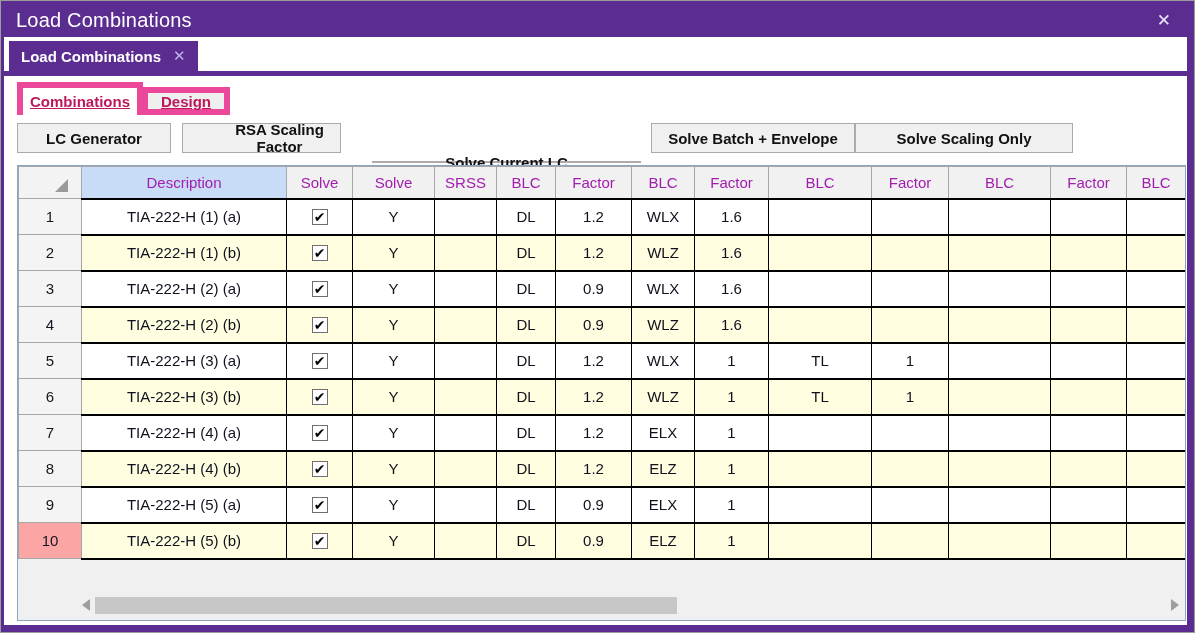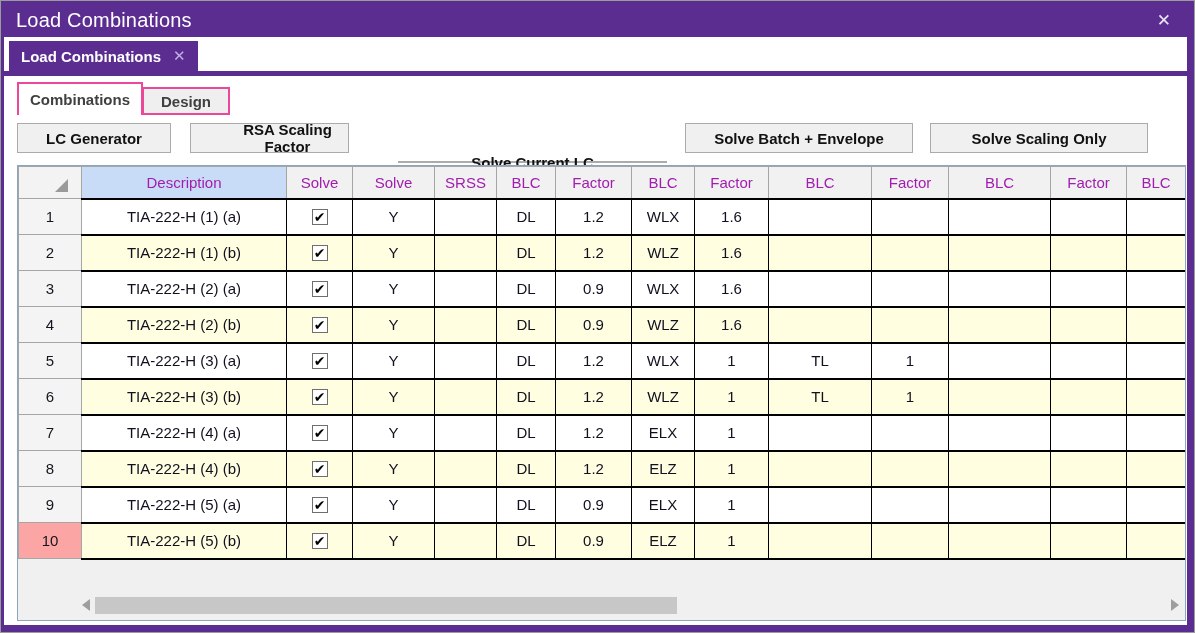--- a/index.html
+++ b/index.html
@@ -14,31 +14,31 @@
   .titlebar .close { font-size: 17px; color: #e9e2f4; cursor: pointer; padding: 0 4px; }
 
   
   .doctabs { height: 34px; background: #fff; display: flex; align-items: flex-end; padding-left: 5px; }
   .doctab { height: 30px; background: #5b2d91; color: #fff; display: flex; align-items: center; padding: 0 12px; font-size: 15px; font-weight: 700; }
   .doctab .doctab-close { margin-left: 12px; color: #c3b1e4; font-weight: 700; font-size: 15px; }
   .purple-strip { height: 5px; background: #5b2d91; }
 
   
   .subtabs { display: flex; align-items: flex-end; margin: 6px 0 0 13px; height: 33px; }
-  .subtab { border: 2px solid #ec4899; background: #efefef; color: #404040; font-size: 15px; font-weight: 600; display: flex; align-items: center; justify-content: center; cursor: pointer; }
+  .subtab { border: 6px solid #ec4899; background: #efefef; color: #be185d; font-size: 15px; font-weight: 600; display: flex; align-items: center; justify-content: center; cursor: pointer; text-decoration: underline; }
   .subtab.active { background: #fff; border-bottom: none; height: 33px; width: 126px; position: relative; z-index: 2; }
   .subtab.inactive { height: 28px; width: 88px; margin-left: -1px; margin-top: 9px; }
 
   
-  .toolbar { display: flex; margin: 8px 0 0 13px; height: 30px; gap: 8px; }
+  .toolbar { display: flex; margin: 8px 0 0 13px; height: 30px; }
   .btn { border: 1px solid #ababab; background: #f0f0f0; font-family: inherit; font-size: 15px; font-weight: 600; color: #111; display: flex; align-items: center; justify-content: center; cursor: pointer; }
   .btn:nth-child(1) { width: 154px; margin-right: 11px; }
-  .btn:nth-child(2) { width: 159px; margin-right: 41px; padding-left: 36px; }
+  .btn:nth-child(2) { width: 159px; margin-right: 31px; padding-left: 36px; }
   .btn:nth-child(3) { width: 269px; margin-right: 10px; margin-top: 38px; }
-  .btn:nth-child(4) { width: 228px; margin-right: 9px; }
+  .btn:nth-child(4) { width: 204px; margin-right: 0; }
   .btn:nth-child(5) { width: 218px; }
 
   
   .grid-panel { margin: 12px 0 0 13px; width: 1169px; height: 456px; border: 1px solid #8aa7bf; background: #f0f0f0; overflow: hidden; position: relative; }
 
   table.grid { border-collapse: collapse; table-layout: fixed; width: 1167px; font-size: 15px; color: #10101e; }
   .grid th, .grid td { height: 36px; text-align: center; vertical-align: middle; overflow: hidden; white-space: nowrap; padding: 0; }
   .grid thead th { height: 32px; background: #f1f1f1; border: 1px solid #a6a6a6; border-bottom: 2px solid #000; font-weight: 400; color: #a21caf; }
   .grid thead th.corner { border-bottom: 1px solid #a6a6a6; background: #f3f3f3; }
   .grid thead th.desc-h { background: #c9dcf7; }

